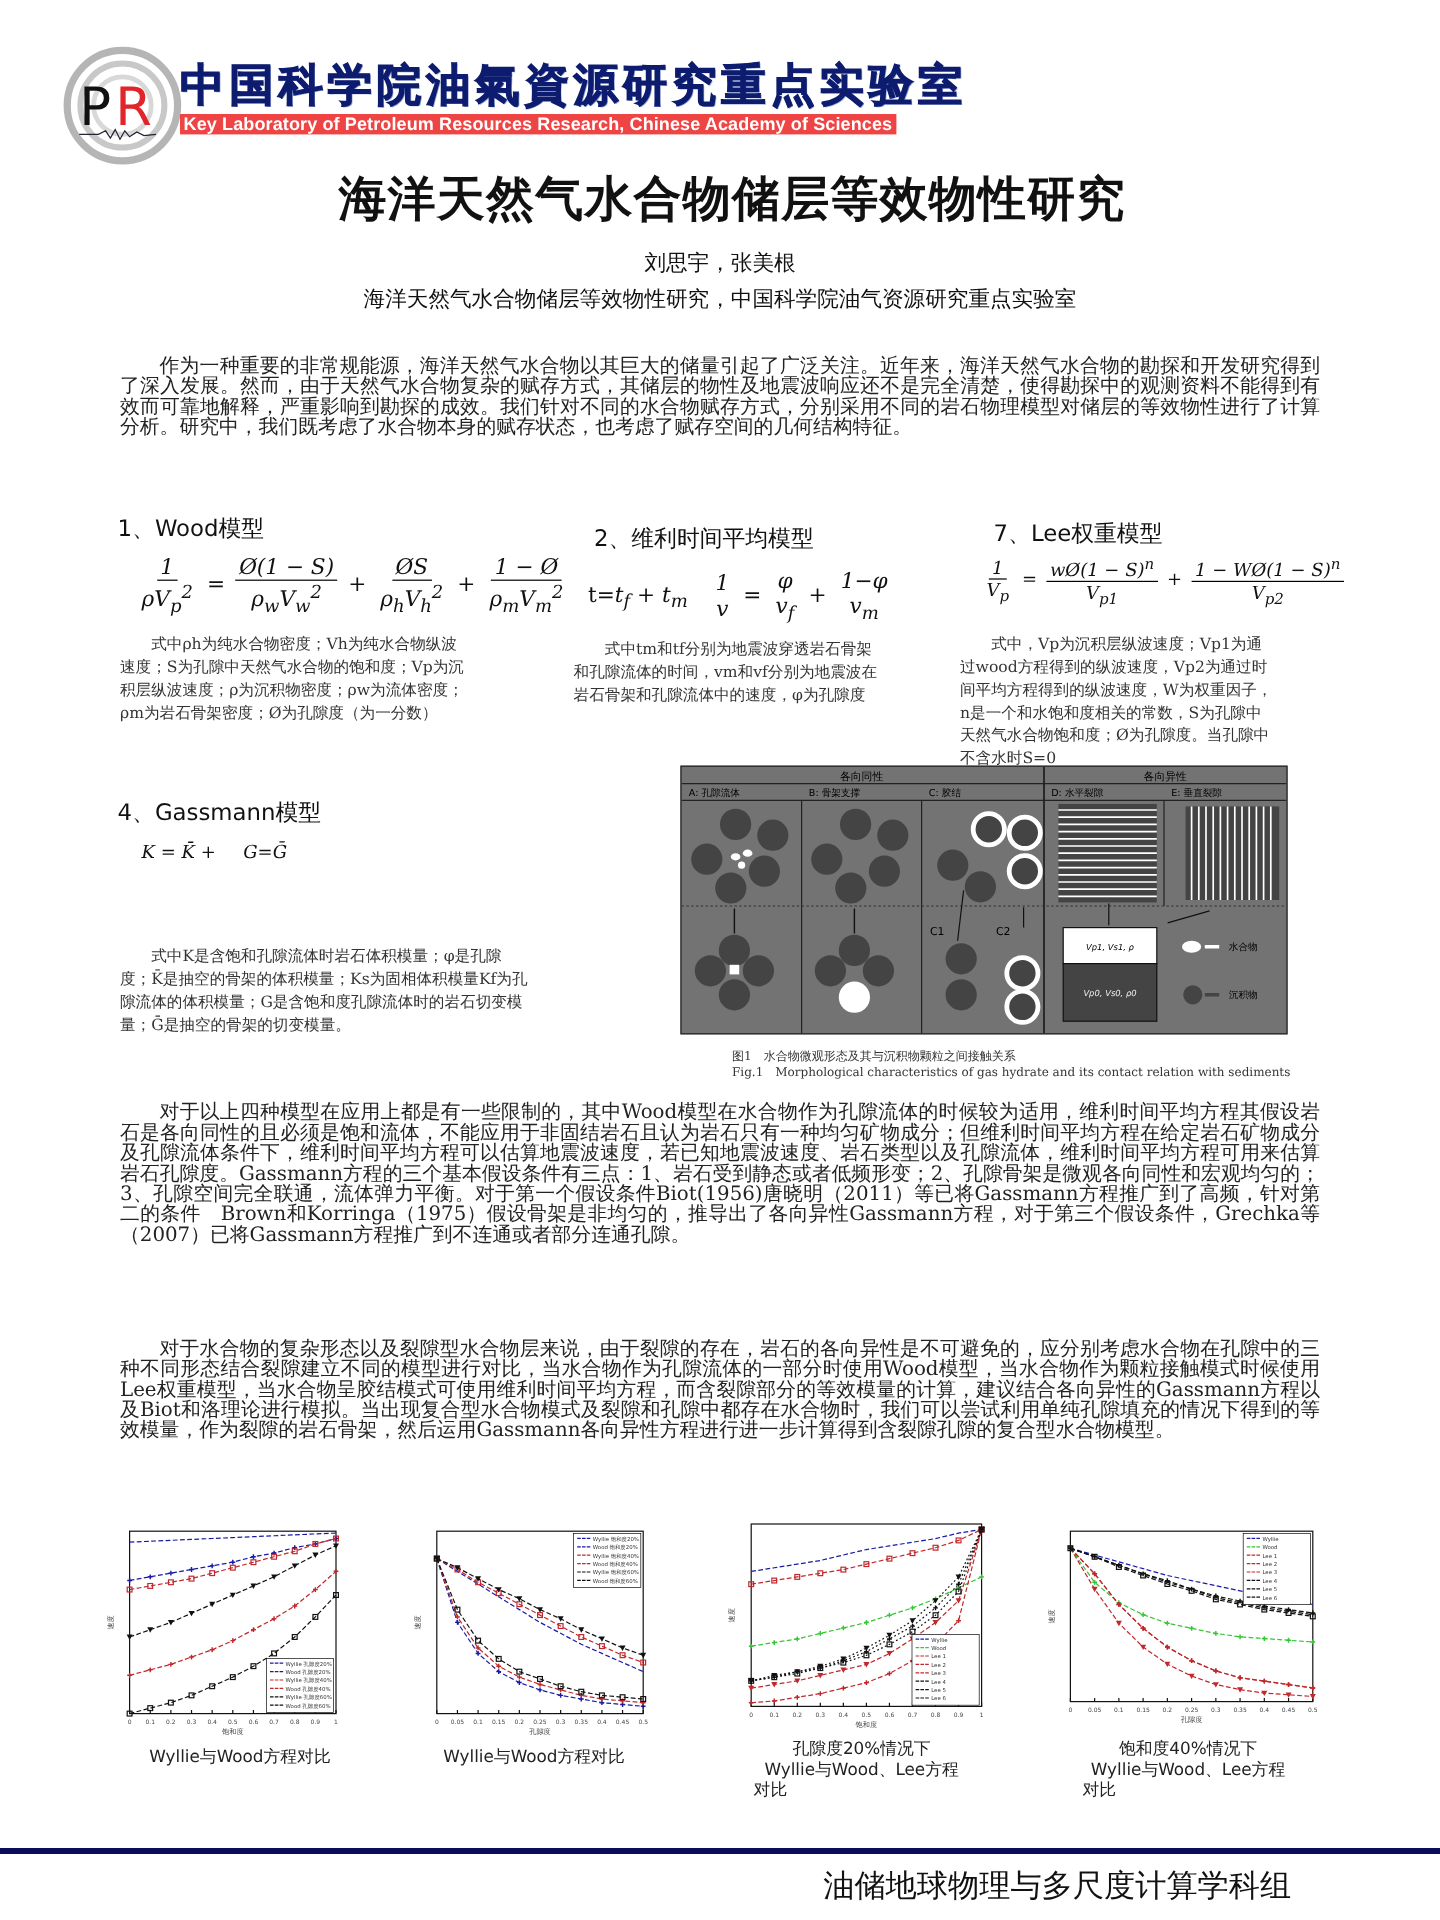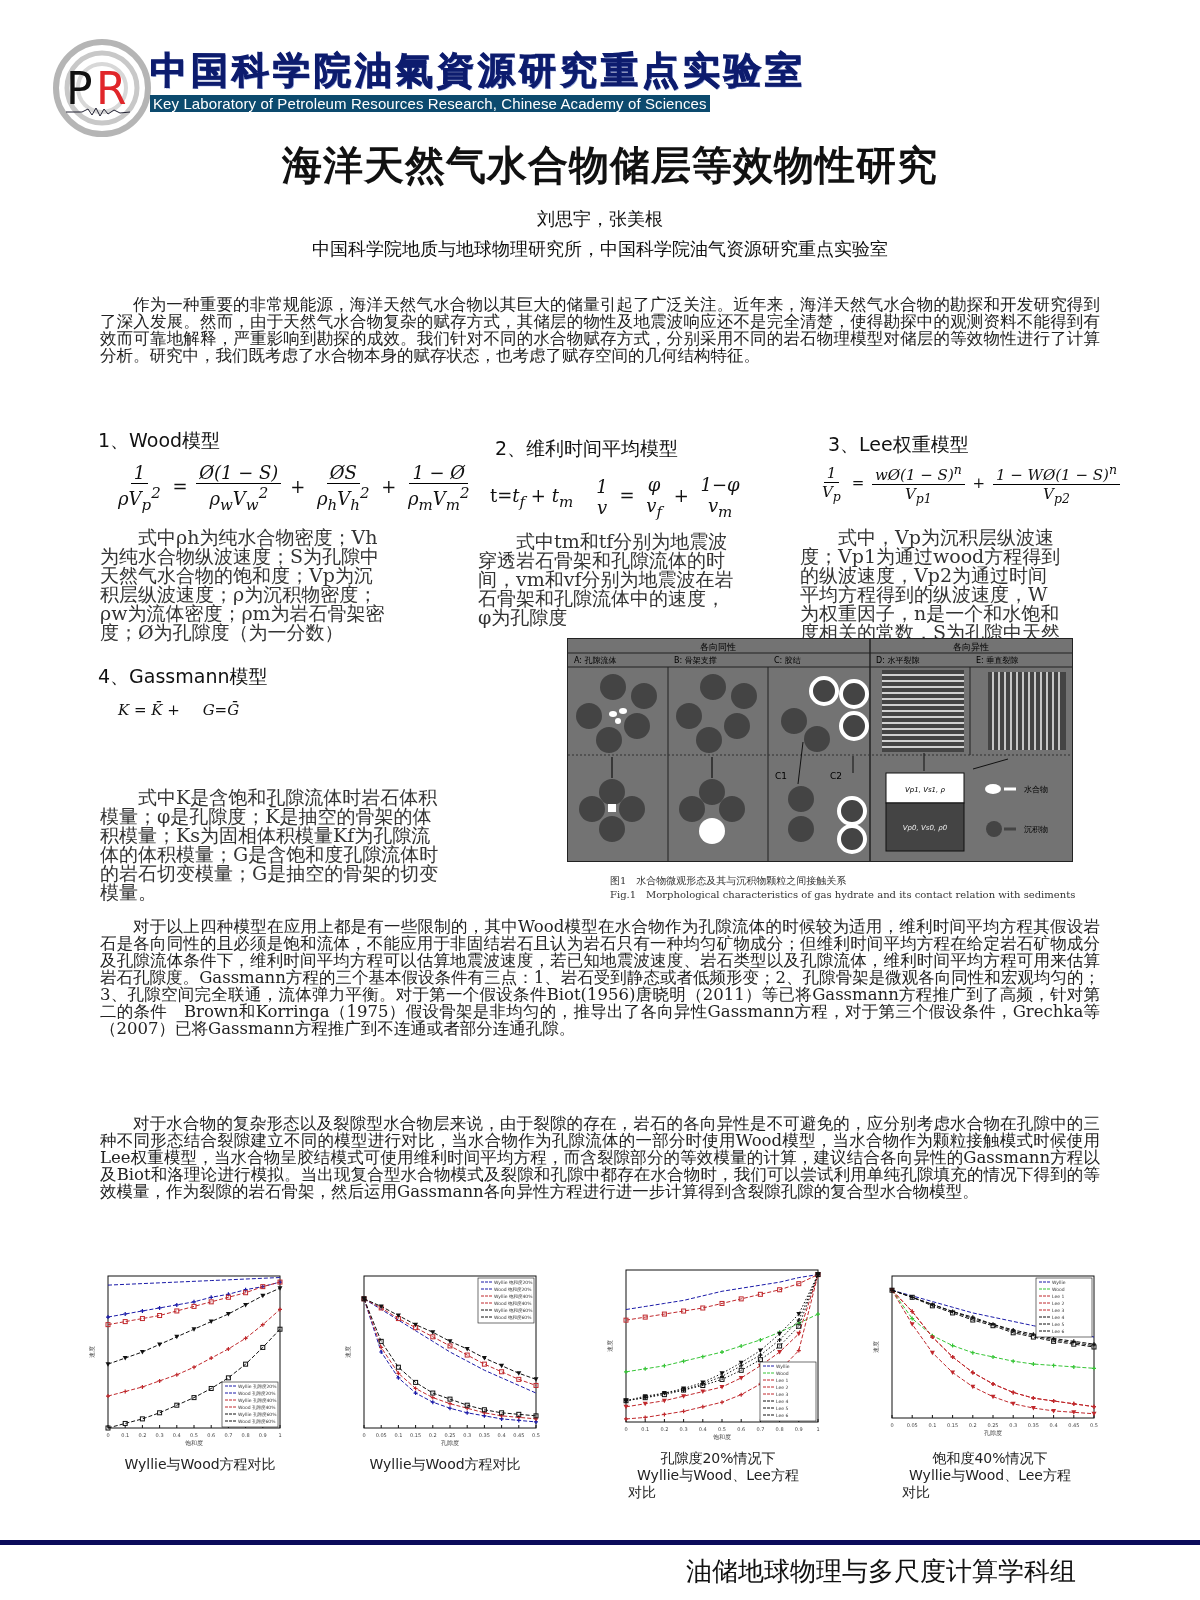--- a/index.html
+++ b/index.html
@@ -1,34 +1,34 @@
 <!DOCTYPE html>
 <html><head>
 <meta charset="utf-8">
 <style>
   html,body{margin:0;padding:0;background:#fff;}
   body{width:1200px;height:1600px;position:relative;overflow:hidden;font-family:"DejaVu Sans","Liberation Sans",sans-serif;color:#111;}
   .abs{position:absolute;}
   
   #logo{left:52px;top:38px;width:100px;height:100px;}
   #lab-cn{left:150px;top:46px;font-family:"DejaVu Serif",serif;font-size:37px;font-weight:bold;color:#0d1c6e;letter-spacing:4px;-webkit-text-stroke:1px #0d1c6e;text-shadow:1px 1px 0 #8fa0d8;}
-  #lab-en{left:150px;top:95px;font-family:"Liberation Sans",sans-serif;font-size:15px;font-weight:normal;color:#fff;background:#0c4a6e;padding:0 3px;letter-spacing:0.1px;}
+  #lab-en{left:150px;top:95px;font-family:"Liberation Sans",sans-serif;font-size:15px;font-weight:bold;color:#fff;background:#ef4444;padding:0 3px;letter-spacing:0.1px;}
   #title{left:0;width:1200px;top:138px;text-align:center;font-size:40px;font-weight:bold;letter-spacing:1px;padding-left:10px;}
   #authors{left:0;width:1200px;top:207px;text-align:center;font-size:18px;}
   #affil{left:0;width:1200px;top:237px;text-align:center;font-size:18px;}
   .para{font-family:"DejaVu Serif",serif;font-size:16.5px;line-height:17px;text-indent:2em;text-align:justify;color:#222;}
   #intro{left:100px;top:296px;width:1000px;}
   #disc1{left:100px;top:918px;width:1000px;}
   #disc2{left:100px;top:1115px;width:1000px;}
   .sec-h{font-size:19px;}
   .eq{font-family:"DejaVu Serif",serif;font-style:italic;font-size:18px;}
   .frac{display:inline-flex;flex-direction:column;align-items:center;vertical-align:middle;margin:0 3px;}
   .frac .n{border-bottom:1.5px solid #000;padding:0 3px;}
   .frac .d{padding:0 3px;}
-  .note{font-family:"DejaVu Serif",serif;font-size:19px;line-height:19px;color:#333;text-indent:2em;}
+  .note{font-family:"DejaVu Serif",serif;font-size:13px;line-height:19px;color:#333;text-indent:2em;}
   
   #fig{left:567px;top:638px;width:504px;height:222px;background:#737373;border:1.5px solid #222;}
   #fig-cap{left:610px;top:874px;width:470px;font-family:"DejaVu Serif",serif;font-size:10px;color:#333;text-align:left;line-height:14px;}
   .chart{position:absolute;}
   .chart-cap{position:absolute;font-size:14px;text-align:center;color:#222;line-height:17px;}
   #footer-line{left:0;top:1540px;width:1200px;height:5px;background:#0b0b5a;}
   #footer-text{left:686px;top:1554px;font-size:26px;color:#111;}
   svg text{font-family:"DejaVu Sans",sans-serif;}
 </style>
 </head>
@@ -42,21 +42,21 @@
     <text x="14" y="66" font-size="44" font-family="Liberation Sans, sans-serif" fill="#111">P</text>
     <text x="44" y="66" font-size="44" font-family="Liberation Sans, sans-serif" fill="#e0262a">R</text>
     <polyline points="14,74 30,74 36,71 40,77 44,70 48,78 52,71 56,76 62,72 68,75 78,74" fill="none" stroke="#223" stroke-width="1"></polyline>
   </svg>
 </div>
 <div id="lab-cn" class="abs">中国科学院油氣資源研究重点实验室</div>
 <div id="lab-en" class="abs">Key Laboratory of Petroleum Resources Research, Chinese Academy of Sciences</div>
 
 <div id="title" class="abs">海洋天然气水合物储层等效物性研究</div>
 <div id="authors" class="abs">刘思宇，张美根</div>
-<div id="affil" class="abs">中国科学院地质与地球物理研究所，中国科学院油气资源研究重点实验室</div>
+<div id="affil" class="abs">海洋天然气水合物储层等效物性研究，中国科学院油气资源研究重点实验室</div>
 
 <div id="intro" class="abs para">作为一种重要的非常规能源，海洋天然气水合物以其巨大的储量引起了广泛关注。近年来，海洋天然气水合物的勘探和开发研究得到了深入发展。然而，由于天然气水合物复杂的赋存方式，其储层的物性及地震波响应还不是完全清楚，使得勘探中的观测资料不能得到有效而可靠地解释，严重影响到勘探的成效。我们针对不同的水合物赋存方式，分别采用不同的岩石物理模型对储层的等效物性进行了计算分析。研究中，我们既考虑了水合物本身的赋存状态，也考虑了赋存空间的几何结构特征。</div>
 
 <div class="abs sec-h" style="left:98px;top:428px;">1、Wood模型</div>
 <div class="abs eq" style="left:112px;top:462px;">
   <span class="frac">
       <span class="n">1</span>
       <span class="d">ρV<sub>p</sub><sup>2</sup></span>
     </span> =
   <span class="frac">
@@ -85,21 +85,21 @@
       <span class="n" style="border:none">φ</span>
       <span class="d">v<sub>f</sub></span>
     </span> +
   <span class="frac">
       <span class="n" style="border:none">1−φ</span>
       <span class="d">v<sub>m</sub></span>
     </span>
 </div>
 <div class="abs note" style="left:478px;top:532px;width:260px;">式中tm和tf分别为地震波穿透岩石骨架和孔隙流体的时间，vm和vf分别为地震波在岩石骨架和孔隙流体中的速度，φ为孔隙度</div>
 
-<div class="abs sec-h" style="left:828px;top:432px;">3、Lee权重模型</div>
+<div class="abs sec-h" style="left:828px;top:432px;">7、Lee权重模型</div>
 <div class="abs eq" style="left:816px;top:462px;font-size:15px;">
   <span class="frac">
       <span class="n">1</span>
       <span class="d">V<sub>p</sub></span>
     </span> =
   <span class="frac">
       <span class="n">wØ(1 − S)<sup>n</sup></span>
       <span class="d">V<sub>p1</sub></span>
     </span> +
   <span class="frac">

